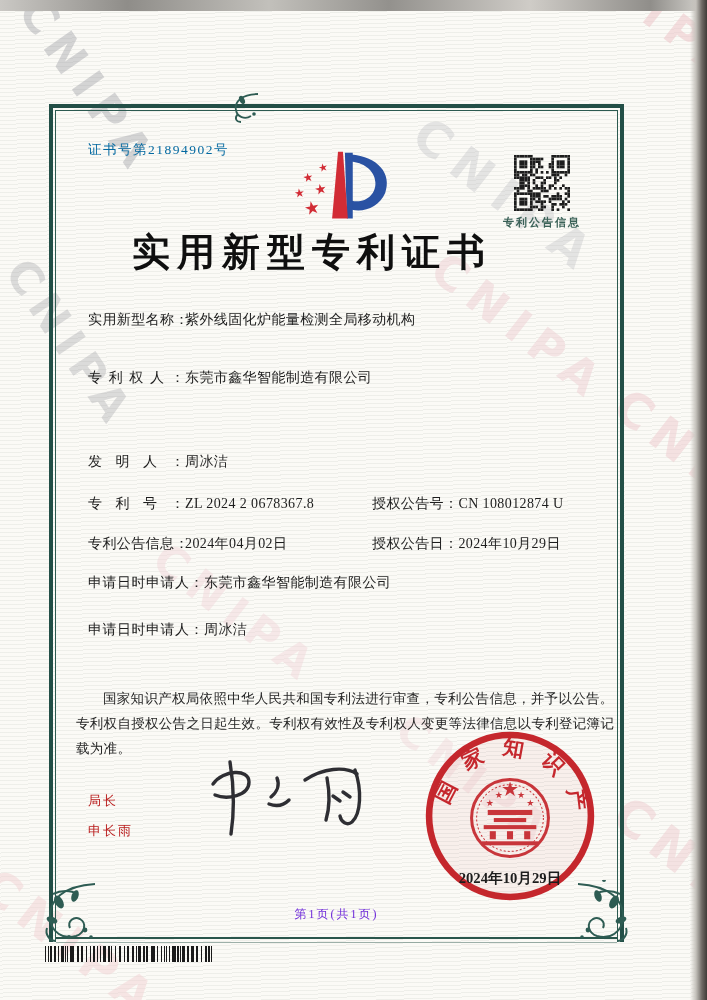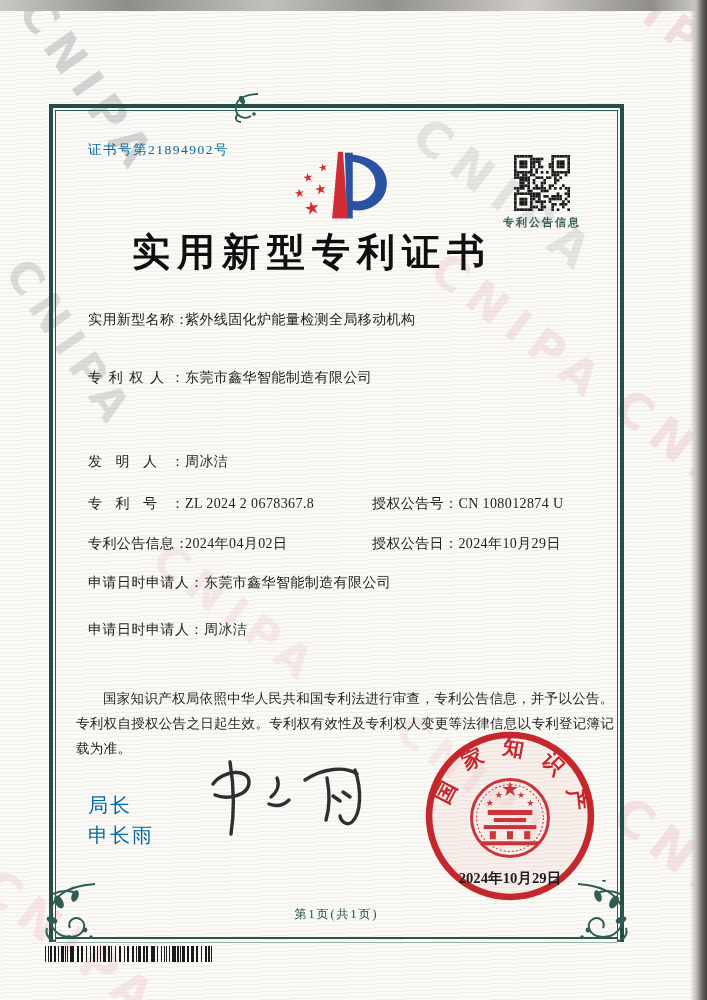--- a/index.html
+++ b/index.html
@@ -27,23 +27,23 @@
   .qrcap{position:absolute;left:487px;top:215px;width:110px;text-align:center;
     font-size:11px;letter-spacing:2px;color:#3a6157;font-weight:700}
   .row{position:absolute;left:88px;font-size:14px;letter-spacing:.4px;color:#1d1d1d;white-space:nowrap}
   .lbl{display:inline-block;width:97px;text-align:justify;text-align-last:justify}
   .lblw{display:inline-block;width:116px;text-align:justify;text-align-last:justify}
   .val{}
   .col2{position:absolute;left:284px;top:0;white-space:nowrap}
   .col2 .lbl2{display:inline-block}
   .decl{position:absolute;left:76px;top:686px;width:547px;font-size:13.5px;line-height:25px;
     text-indent:2em;letter-spacing:.3px;color:#262626}
-  .signer{position:absolute;left:88px;font-size:20px;letter-spacing:2px;color:#0369a1}
+  .signer{position:absolute;left:88px;font-size:13px;letter-spacing:2px;color:#b91c1c}
   .footer{position:absolute;left:49px;width:575px;top:906px;text-align:center;
-    font-size:12px;letter-spacing:2px;color:#14532d}
+    font-size:12px;letter-spacing:2px;color:#6d28d9}
   .scan-top{position:absolute;left:0;top:0;width:707px;height:11px;
     background:linear-gradient(90deg,#cac8c4,#8f8d89 18%,#c2c0bb 38%,#93918d 55%,#cfccc7 75%,#908e8a 92%,#d8d6d1)}
   .scan-right{position:absolute;right:0;top:0;width:17px;height:1000px;
     background:linear-gradient(90deg,rgba(250,249,246,0),#c4c1bb 35%,#6e6a65 70%,#403c38)}
   svg{display:block}
 </style>
 </head>
 <body>
 
 <div class="page">

